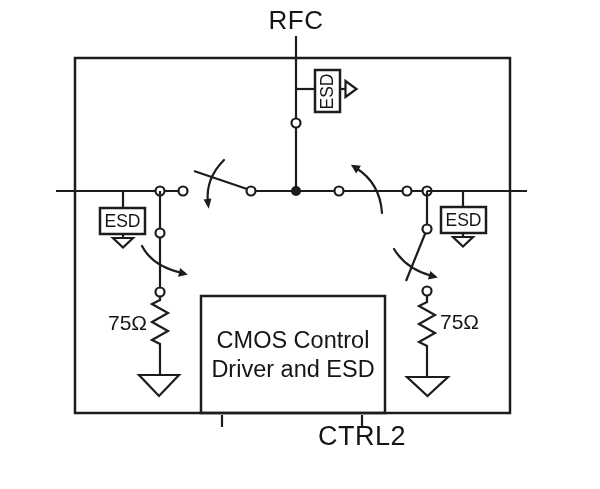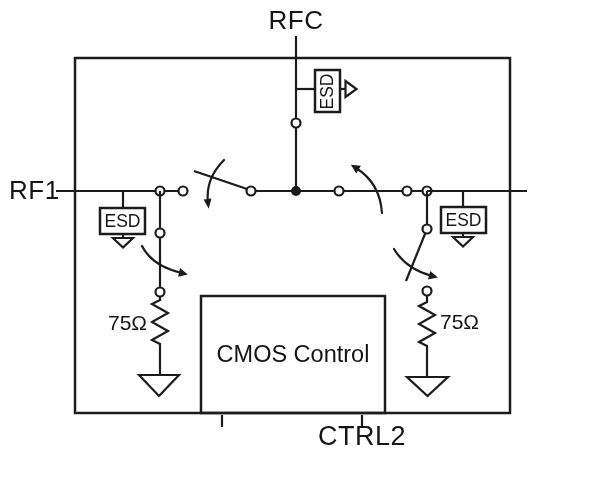--- a/index.html
+++ b/index.html
@@ -106,21 +106,20 @@
       <polygon points="407,377 448,377 427.5,396" class="gnd"></polygon>
     </g>
 
     <rect x="201" y="296" width="184" height="117" class="box"></rect>
     <path class="st" d="M222 415 V427"></path>
     <path class="st" d="M362 415 V427"></path>
   </svg>
 
   <div class="lbl port center-x" style="left:296px;top:7px;">RFC</div>
 
-  <div class="lbl port" style="left:9px;top:177px;">RF1</div>
 
 
 
   <div class="lbl ctrl center-x" style="left:362px;top:423px;">CTRL2</div>
 
   <div class="esd-box esd-vert" style="left:315px;top:70px;width:25px;height:42px;">
     <span>ESD</span>
   </div>
 
   <div class="esd-box" style="left:100px;top:208px;width:45px;height:26px;">
@@ -130,15 +129,16 @@
   <div class="esd-box" style="left:441px;top:207px;width:45px;height:26px;">
     <span>ESD</span>
   </div>
 
   <div class="lbl ohm" style="left:108px;top:312px;">75Ω</div>
 
   <div class="lbl ohm" style="left:440px;top:311px;">75Ω</div>
 
   <div class="cmos-text">
     <span>CMOS Control</span>
+    <span>Driver and ESD</span>
   </div>
 
 </div>
 
 </body></html>

